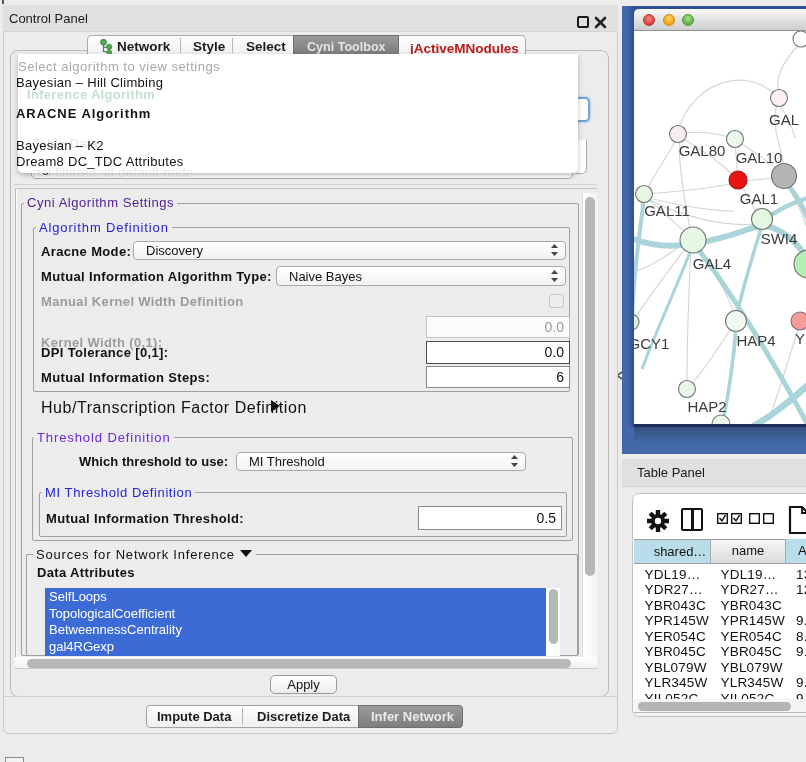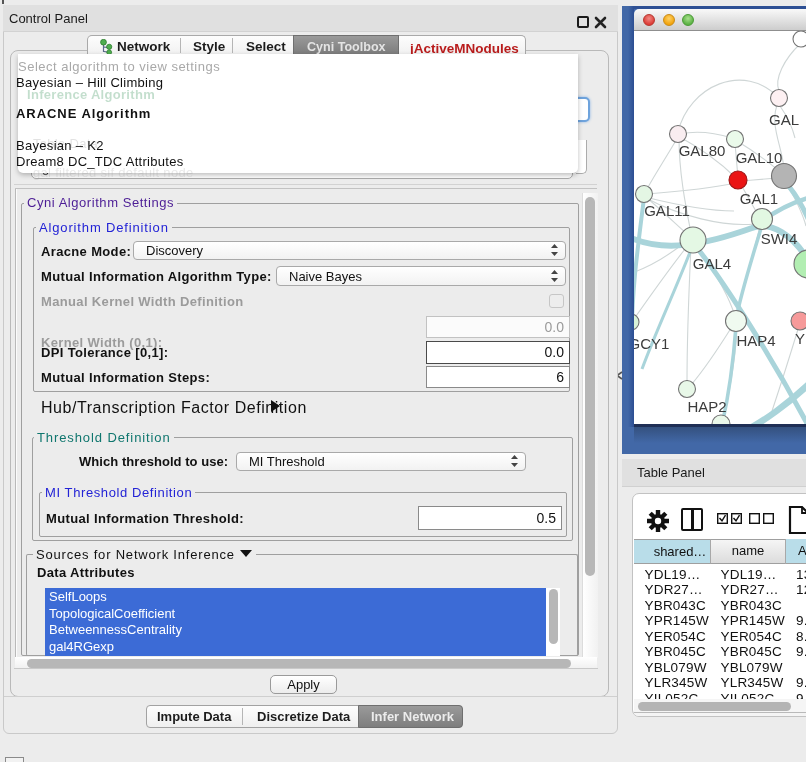--- a/index.html
+++ b/index.html
@@ -292,21 +292,21 @@
 
   <div class="lbl" style="position:absolute;left:41px;top:370px;">Mutual Information Steps:</div>
   <div class="field" style="left:426px;top:366px;width:144px;height:22px;line-height:20px;">6</div>
 
   <div style="position:absolute;left:41px;top:399px;font-size:16px;color:#111;letter-spacing:0.55px;">Hub/Transcription Factor Definition</div>
   <svg class="abs" style="left:269px;top:399px;" width="12" height="14" viewBox="0 0 12 14">
       <path d="M2 1 L11 7 L2 13 Z" fill="#111"></path>
     </svg>
 
   <div class="group" style="left:32px;top:436.5px;width:541px;height:104px;"></div>
-  <div class="gtitle" style="left:34px;top:429.5px;color:#0f766e;letter-spacing:0.9px;">Threshold Definition</div>
+  <div class="gtitle" style="left:34px;top:429.5px;color:#6d28d9;letter-spacing:0.9px;">Threshold Definition</div>
 
   <div class="lbl" style="position:absolute;left:79px;top:453.5px;letter-spacing:0.05px;">Which threshold to use:</div>
   <div class="combo" style="left:236px;top:451.5px;width:290px;height:19.5px;">
       <span class="tx">MI Threshold</span>
     <svg class="arrows" viewBox="0 0 9 12">
         <path d="M4.5 0 L8 4 L1 4 Z M4.5 12 L8 8 L1 8 Z" fill="#444"></path>
       </svg>
     </div>
 
   <div class="group" style="left:39px;top:491.5px;width:528px;height:45.5px;"></div>

